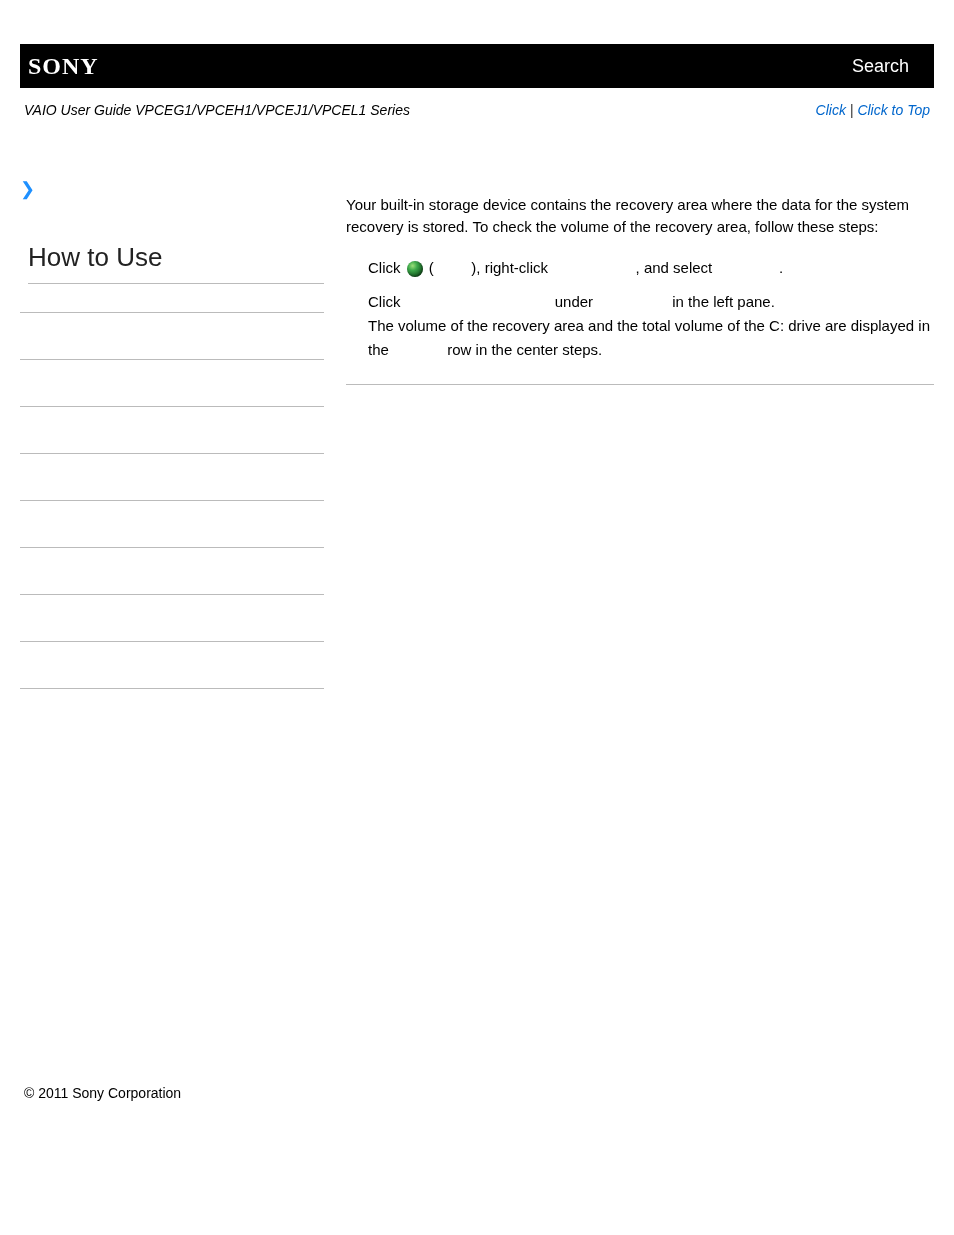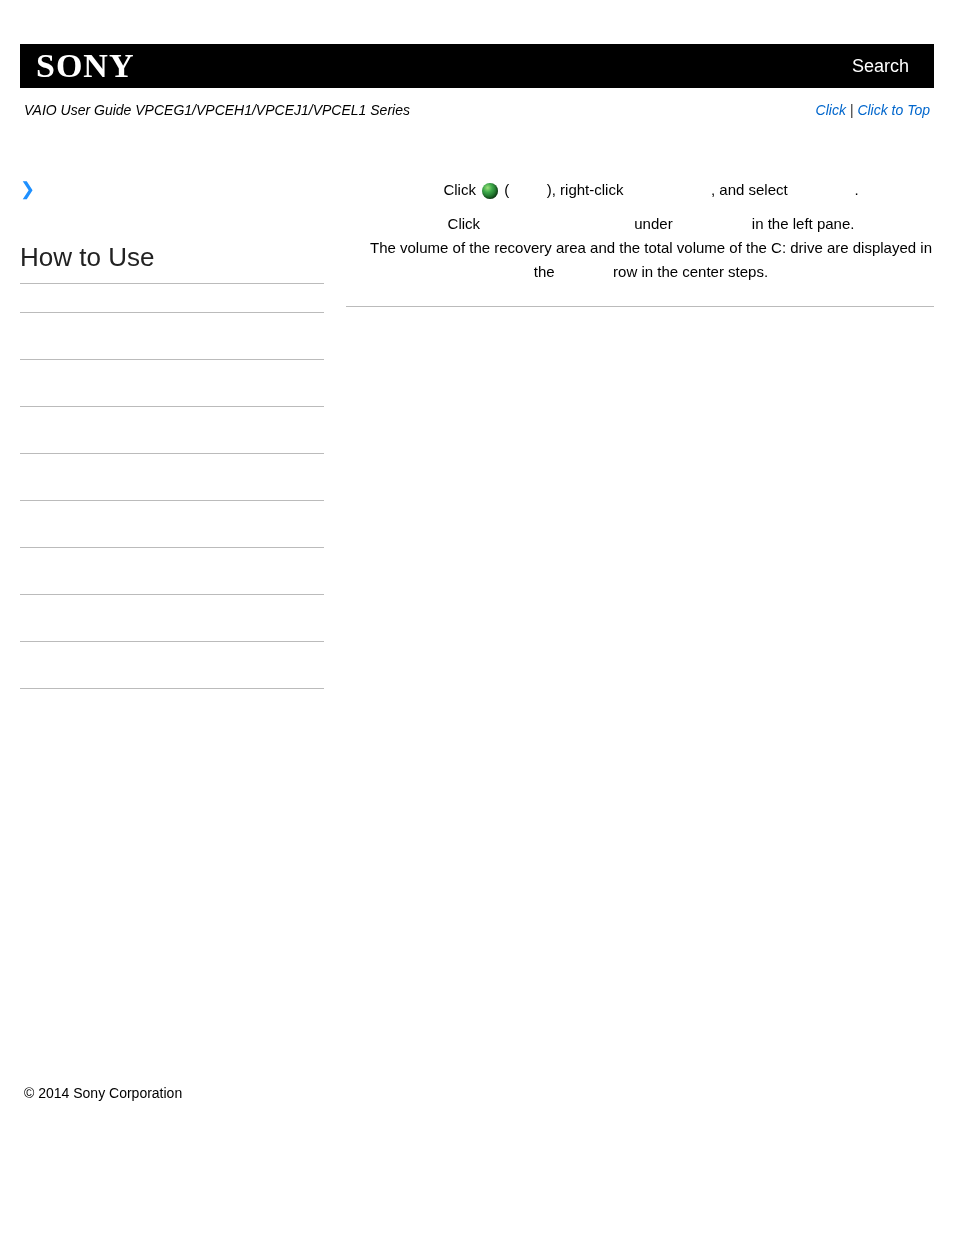--- a/index.html
+++ b/index.html
@@ -1,33 +1,33 @@
 <!DOCTYPE html>
 <html><head>
 <meta charset="utf-8">
 <style>
   * { margin: 0; padding: 0; box-sizing: border-box; }
   body { font-family: Arial, Helvetica, sans-serif; font-size: 14px; color: #000; width: 954px; background: #fff; }
   .page { padding: 0 20px; }
   .topbar { background: #000; color: #fff; height: 44px; display: flex; align-items: center; justify-content: space-between; margin: 44px 0 0 0; }
-  .logo { font-family: Georgia, 'Times New Roman', serif; font-weight: bold; font-size: 34px; letter-spacing: 1px; padding-left: 8px; margin-left: 8px; }
+  .logo { font-family: Georgia, 'Times New Roman', serif; font-weight: bold; font-size: 24px; letter-spacing: 1px; padding-left: 8px; }
   .search { font-size: 18px; padding-right: 25px; }
   .subhead { display: flex; justify-content: space-between; align-items: center; padding: 14px 4px 0 4px; font-size: 14px; font-style: italic; }
   .subhead .right a { color: #0066cc; text-decoration: none; }
   .subhead .right span.sep { color: #333; }
   .content { display: flex; margin-top: 60px; }
   .left { width: 314px; flex: 0 0 314px; padding-right: 10px; }
   .chevron { color: #1e90ff; font-size: 18px; margin-bottom: 42px; display: inline-block; }
-  .howto { font-size: 26px; font-weight: normal; color: #222; padding-bottom: 10px; border-bottom: 1px solid #bbb; margin-bottom: 28px; }
+  .howto { font-size: 26px; font-weight: normal; color: #222; padding-bottom: 10px; border-bottom: 1px solid #bbb; margin-bottom: 28px; margin-left: 8px; }
   .sidelines { }
   .sideline { height: 1px; background: #bbb; margin-bottom: 46px; }
   .main { flex: 1; padding-left: 12px; }
   .intro { font-size: 15px; line-height: 1.45; margin-top: 16px; margin-bottom: 18px; }
   .steps { padding-left: 22px; font-size: 15px; line-height: 1.6; margin-bottom: 22px; }
-  .step { margin-bottom: 10px; text-align: center; }
+  .step { margin-bottom: 10px; }
   .orb { display: inline-block; width: 16px; height: 16px; vertical-align: middle; border-radius: 50%;
          background: radial-gradient(circle at 35% 30%, #9be07a 0%, #3da84a 30%, #1f6f2b 60%, #0c3f12 100%);
          box-shadow: inset -1px -1px 2px rgba(0,0,0,0.4); margin: 0 2px; }
   .hrule { border: none; border-top: 1px solid #bbb; margin-top: 10px; }
   .footer { margin-top: 350px; font-size: 14px; padding: 0 4px; }
 </style>
 </head>
 <body>
 
 <div class="page">
@@ -55,30 +55,31 @@
         <div class="sideline"></div>
         <div class="sideline"></div>
         <div class="sideline"></div>
         <div class="sideline"></div>
         <div class="sideline"></div>
         <div class="sideline"></div>
       </div>
     </div>
 
     <div class="main">
+      <p class="intro">Your built-in storage device contains the recovery area where the data for the system recovery is stored. To check the volume of the recovery area, follow these steps:</p>
 
       <div class="steps">
         <div class="step">
           <span>Click </span><span class="orb"></span><span> (</span>&nbsp;&nbsp;&nbsp;&nbsp;&nbsp;&nbsp;&nbsp;&nbsp;&nbsp;<span>), right-click </span>&nbsp;&nbsp;&nbsp;&nbsp;&nbsp;&nbsp;&nbsp;&nbsp;&nbsp;&nbsp;&nbsp;&nbsp;&nbsp;&nbsp;&nbsp;&nbsp;&nbsp;&nbsp;&nbsp;&nbsp;<span>, and select </span>&nbsp;&nbsp;&nbsp;&nbsp;&nbsp;&nbsp;&nbsp;&nbsp;&nbsp;&nbsp;&nbsp;&nbsp;&nbsp;&nbsp;&nbsp;<span>.</span>
         </div>
         <div class="step">
           <span>Click </span>&nbsp;&nbsp;&nbsp;&nbsp;&nbsp;&nbsp;&nbsp;&nbsp;&nbsp;&nbsp;&nbsp;&nbsp;&nbsp;&nbsp;&nbsp;&nbsp;&nbsp;&nbsp;&nbsp;&nbsp;&nbsp;&nbsp;&nbsp;&nbsp;&nbsp;&nbsp;&nbsp;&nbsp;&nbsp;&nbsp;&nbsp;&nbsp;&nbsp;&nbsp;&nbsp;<span> under </span>&nbsp;&nbsp;&nbsp;&nbsp;&nbsp;&nbsp;&nbsp;&nbsp;&nbsp;&nbsp;&nbsp;&nbsp;&nbsp;&nbsp;&nbsp;&nbsp;&nbsp;<span> in the left pane.</span><br>
           <span>The volume of the recovery area and the total volume of the C: drive are displayed in the </span>&nbsp;&nbsp;&nbsp;&nbsp;&nbsp;&nbsp;&nbsp;&nbsp;&nbsp;&nbsp;&nbsp;&nbsp;<span> row in the center steps.</span>
         </div>
       </div>
 
       <hr class="hrule">
     </div>
   </div>
 
-  <div class="footer">© 2014 Sony Corporation</div>
+  <div class="footer">© 2011 Sony Corporation</div>
 
 </div>
 
 </body></html>

